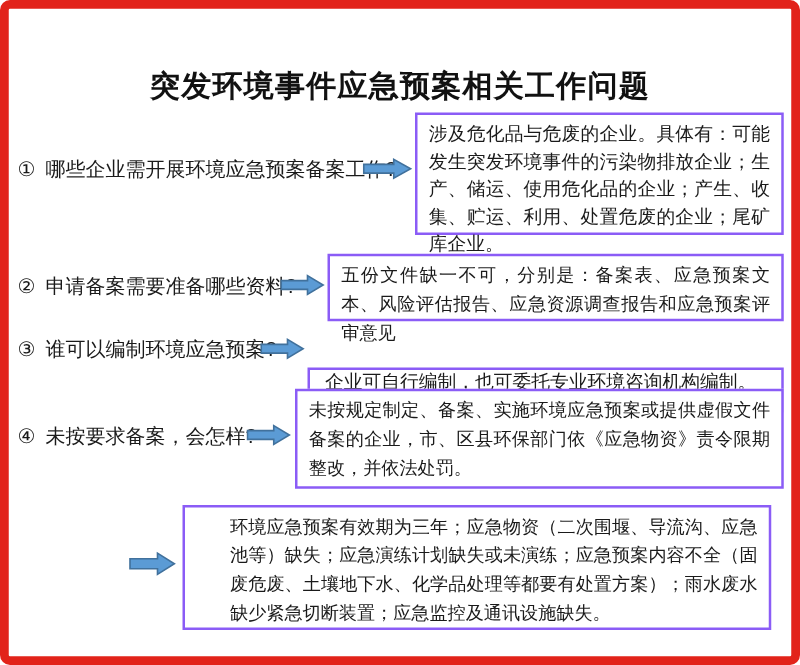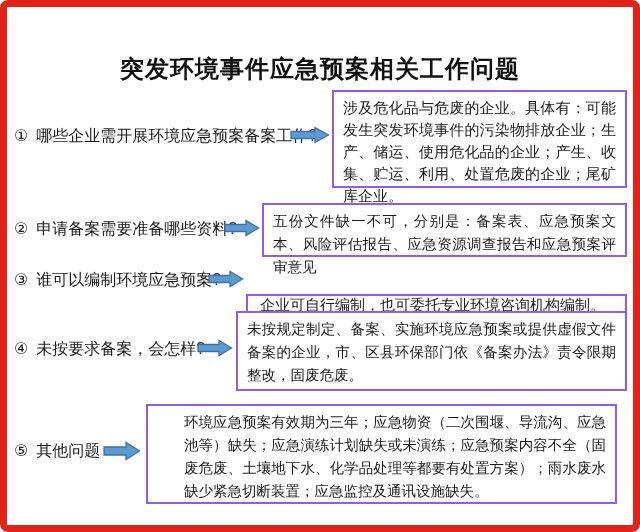--- a/index.html
+++ b/index.html
@@ -85,24 +85,23 @@
     <div class="inner">企业可自行编制，也可委托专业环境咨询机构编制。</div>
   </div>
 
   <div class="question" id="q4"><span class="qnum">④</span><span>未按要求备案，会怎样?</span></div>
   <div class="arrow" id="ar4">
     <svg width="36" height="18" viewBox="0 0 36 18">
         <path d="M1 5.5 L22 5.5 L22 1.5 L34.5 9 L22 16.5 L22 12.5 L1 12.5 Z" fill="#5b9bd5" stroke="#41719c" stroke-width="1.3"></path>
       </svg>
   </div>
   <div class="abox" id="b4">
-    <div class="inner">未按规定制定、备案、实施环境应急预案或提供虚假文件备案的企业，市、区县环保部门依《备案办法》责令限期整改，固废危废。</div>
+    <div class="inner">未按规定制定、备案、实施环境应急预案或提供虚假文件备案的企业，市、区县环保部门依《应急物资》责令限期整改，并依法处罚。</div>
   </div>
 
-  <div class="question" id="q5"><span class="qnum">⑤</span><span>其他问题</span></div>
   <div class="arrow" id="ar5">
     <svg width="38" height="20" viewBox="0 0 38 20">
         <path d="M1 6 L23 6 L23 1.5 L36.5 10 L23 18.5 L23 14 L1 14 Z" fill="#5b9bd5" stroke="#41719c" stroke-width="1.3"></path>
       </svg>
   </div>
   <div class="abox" id="b5">
     <div class="inner">环境应急预案有效期为三年；应急物资（二次围堰、导流沟、应急池等）缺失；应急演练计划缺失或未演练；应急预案内容不全（固废危废、土壤地下水、化学品处理等都要有处置方案）；雨水废水缺少紧急切断装置；应急监控及通讯设施缺失。</div>
   </div>
 </div>
 

